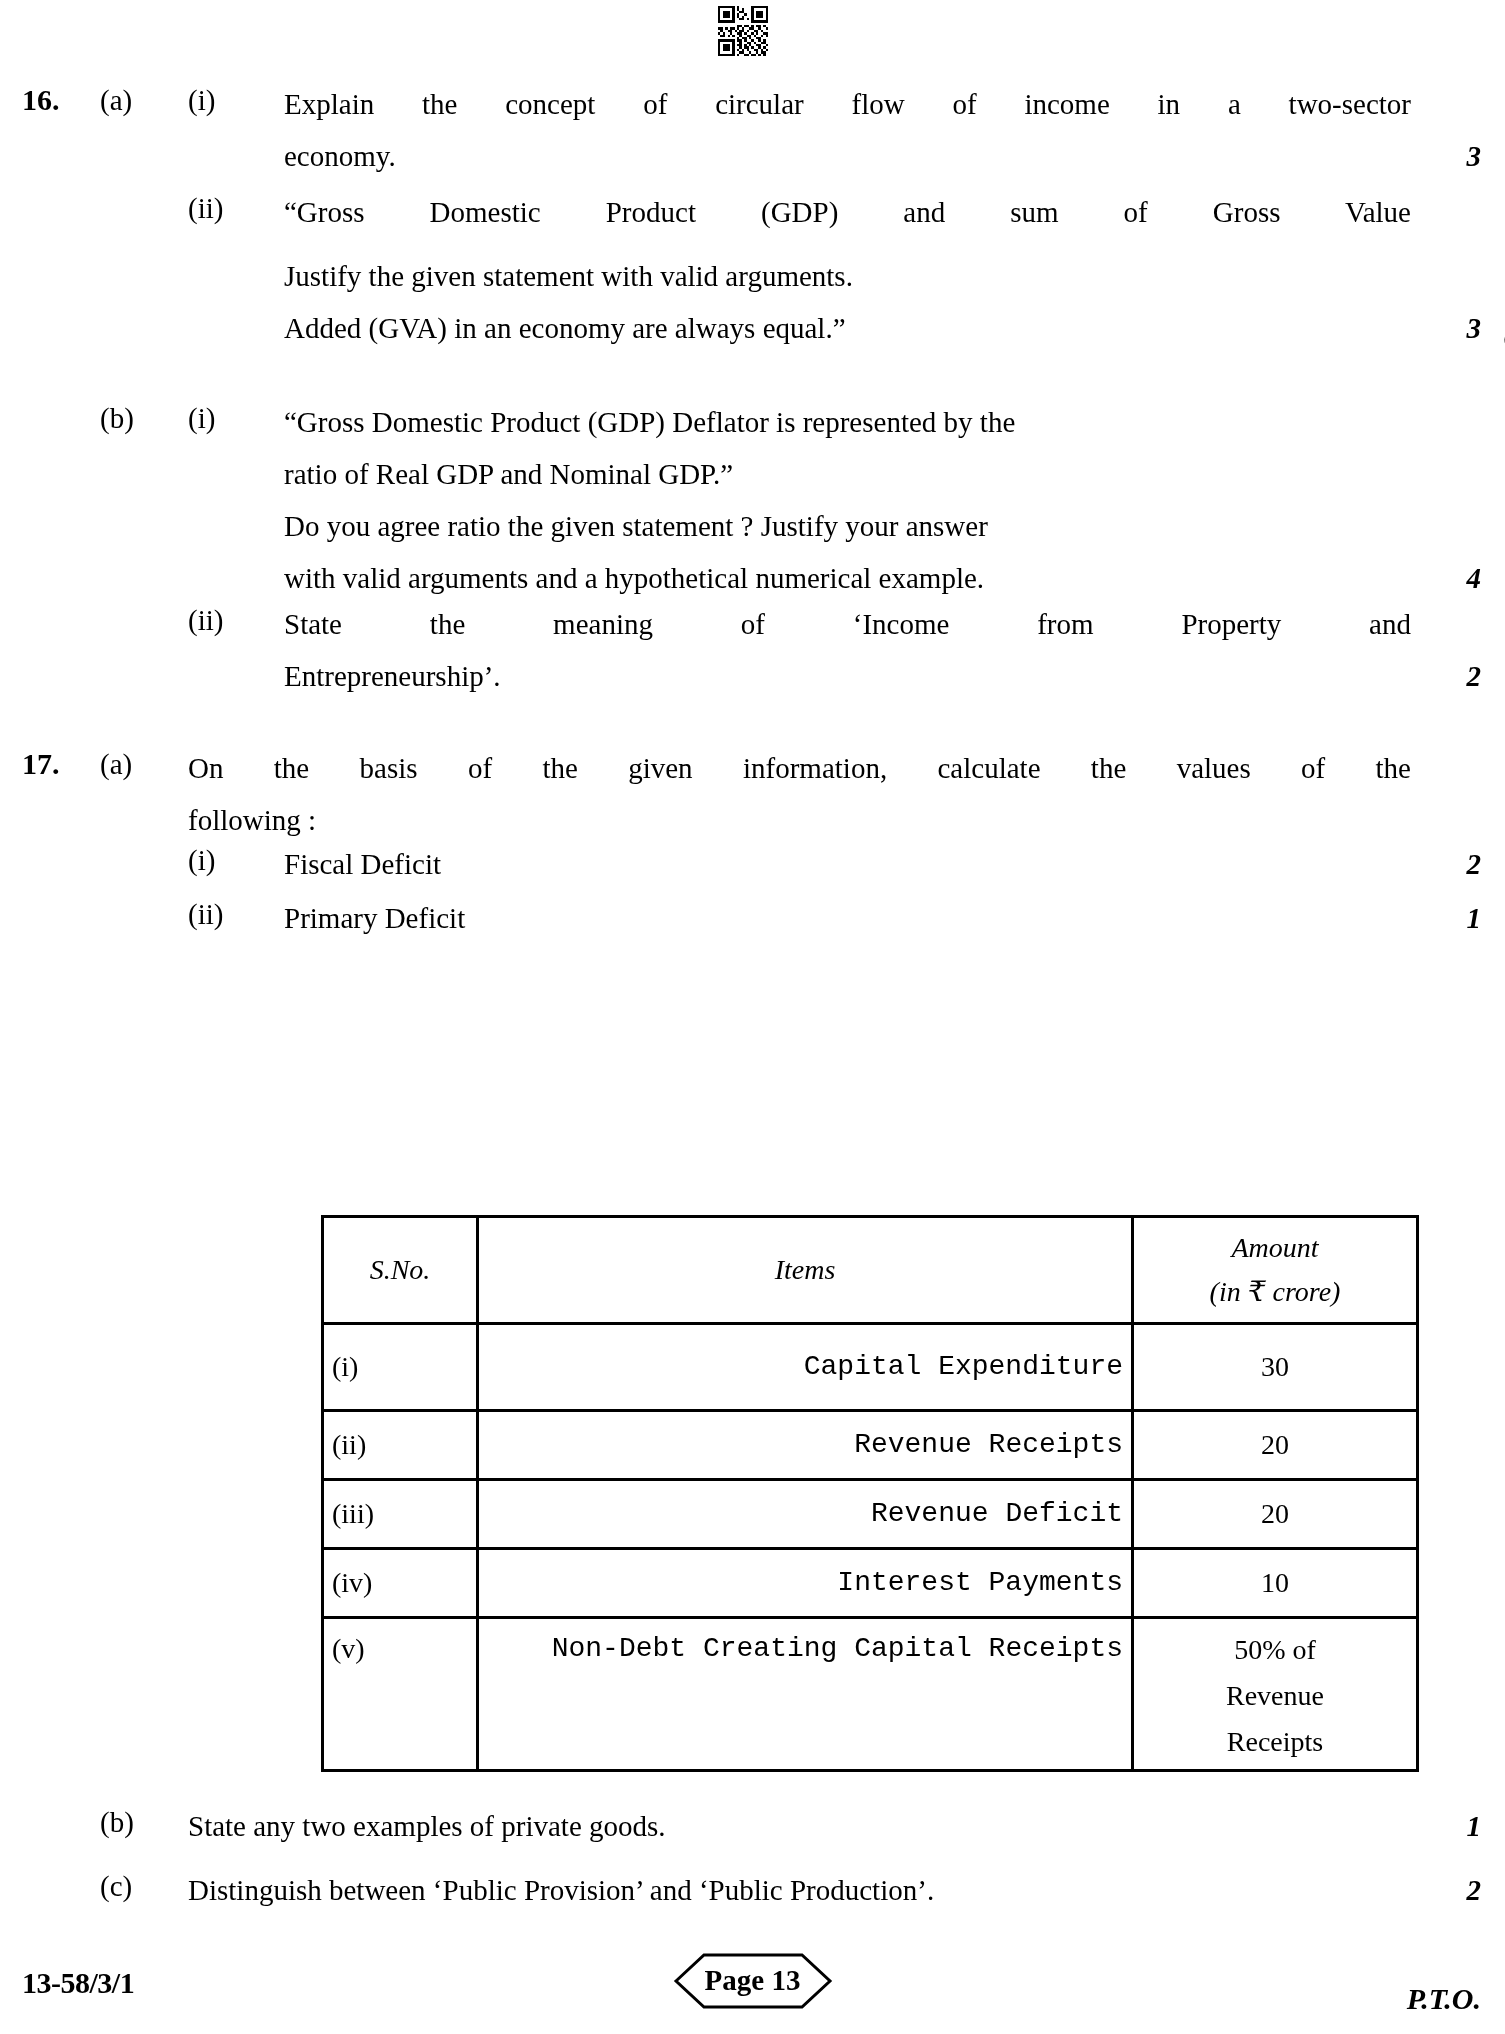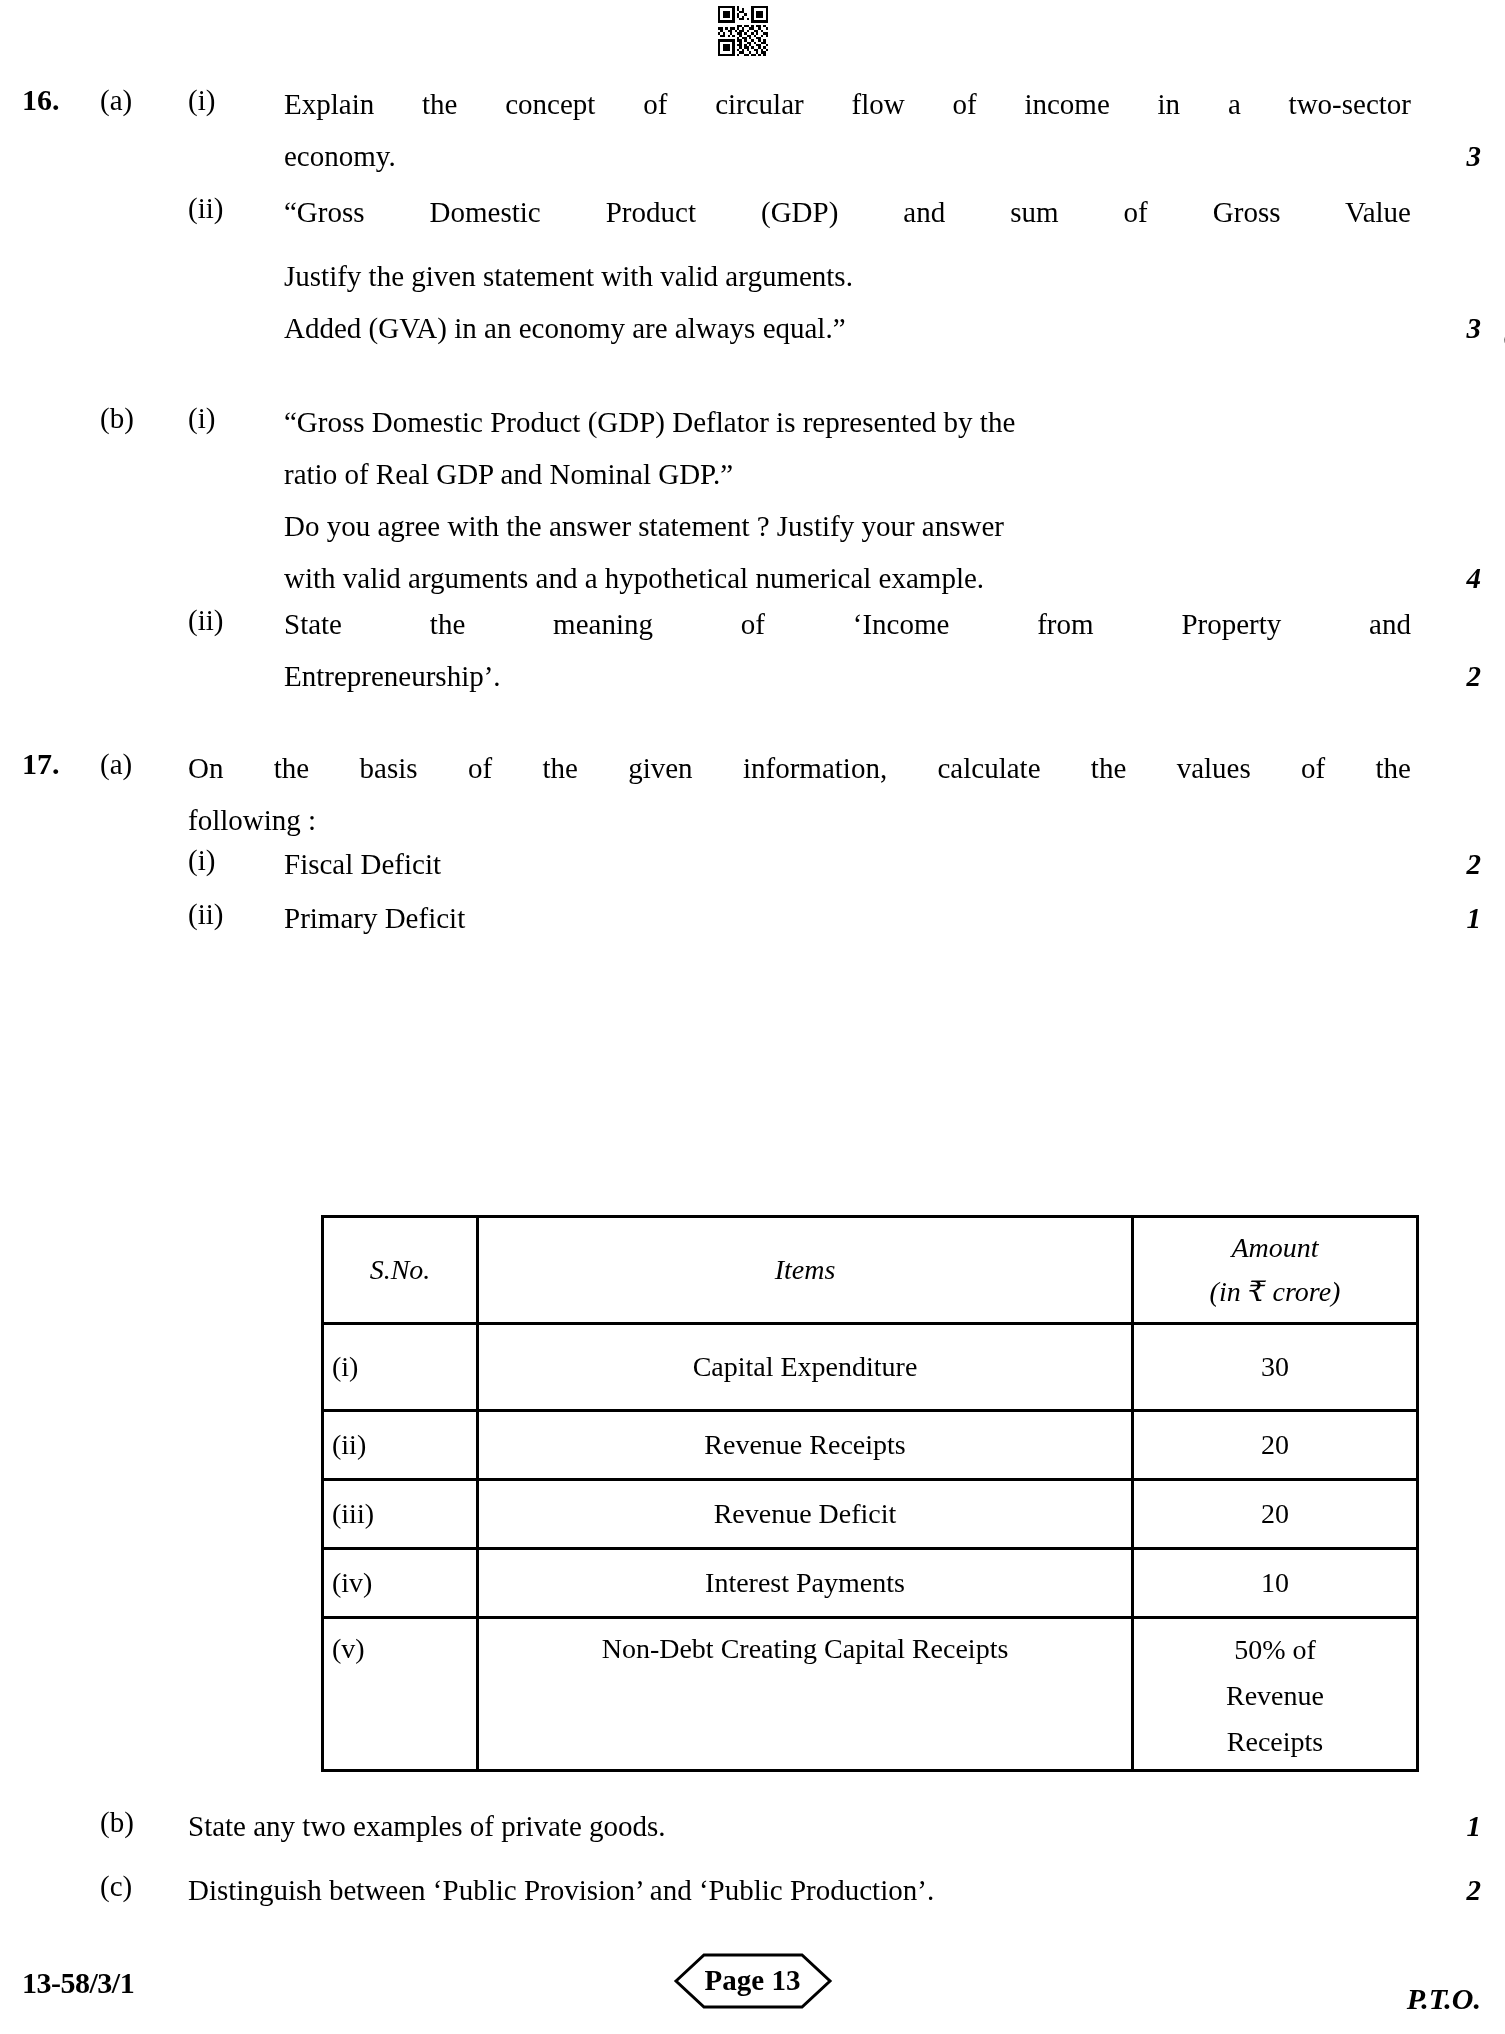--- a/index.html
+++ b/index.html
@@ -141,21 +141,21 @@
     font-style: italic;
     font-weight: normal;
     text-align: center;
     height: 96px;
   }
   col.c-sno { width: 155px; }
   col.c-item { width: 655px; }
   col.c-amt { width: 285px; }
 
   td.sno { text-align: left; padding-left: 22px; }
-  td.item { text-align: center; padding-left: 18px; }
+  td.item { text-align: right; padding-left: 18px; font-family: Liberation Mono, monospace; }
   td.amt { text-align: center; }
   tr.tall td { height: 76px; }
   tr.short td { height: 58px; }
   tr.multi td { height: 130px; vertical-align: top; padding-top: 8px; }
   .amt-multi {
     line-height: 46px;
     text-align: center;
   }
   .hdr-amount-l1 { display: block; }
   .hdr-amount-l2 { display: block; }
@@ -354,21 +354,21 @@
   <div class="or-line" style="top:322px;">OR</div>
 
   <div class="q-block" style="top:396px;">
     <div class="q-row">
       <div class="col-qno"></div>
       <div class="col-alpha">(b)</div>
       <div class="col-roman">(i)</div>
       <div class="col-text nojust">
         <div class="line-left">“Gross Domestic Product (GDP) Deflator is represented by the</div>
         <div class="line-left">ratio of Real GDP and Nominal GDP.”</div>
-        <div class="line-left">Do you agree with the answer statement ? Justify your answer</div>
+        <div class="line-left">Do you agree ratio the given statement ? Justify your answer</div>
         <div class="line-left">with valid arguments and a hypothetical numerical example.</div>
       </div>
       <div class="col-marks">
         <div style="height:52px;">&nbsp;</div>
         <div style="height:52px;">&nbsp;</div>
         <div style="height:52px;">&nbsp;</div>
         <div>4</div>
       </div>
     </div>
   </div>

